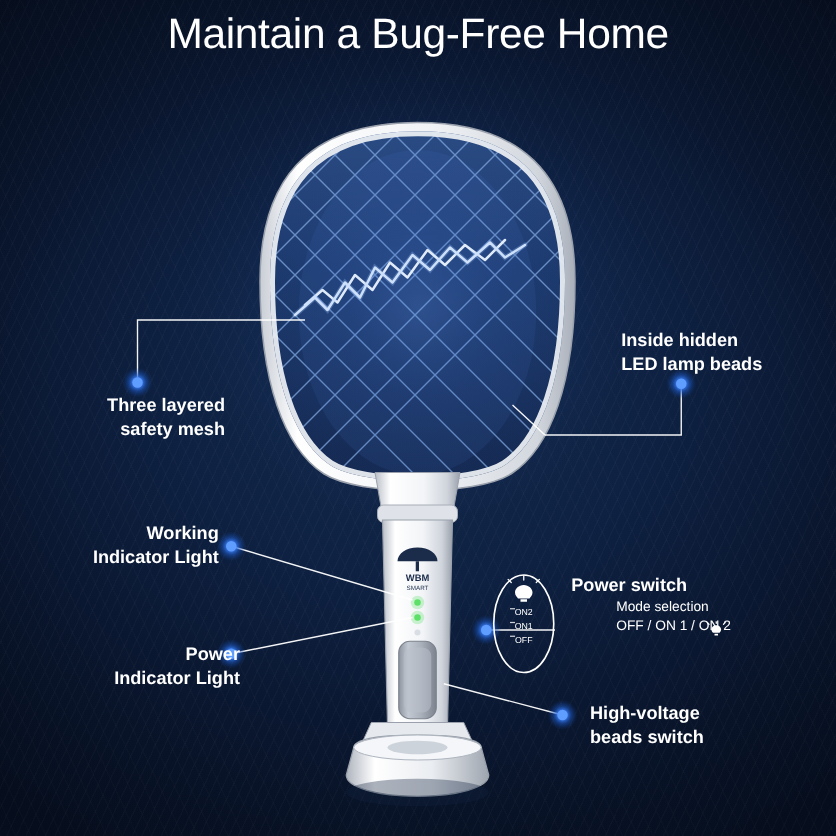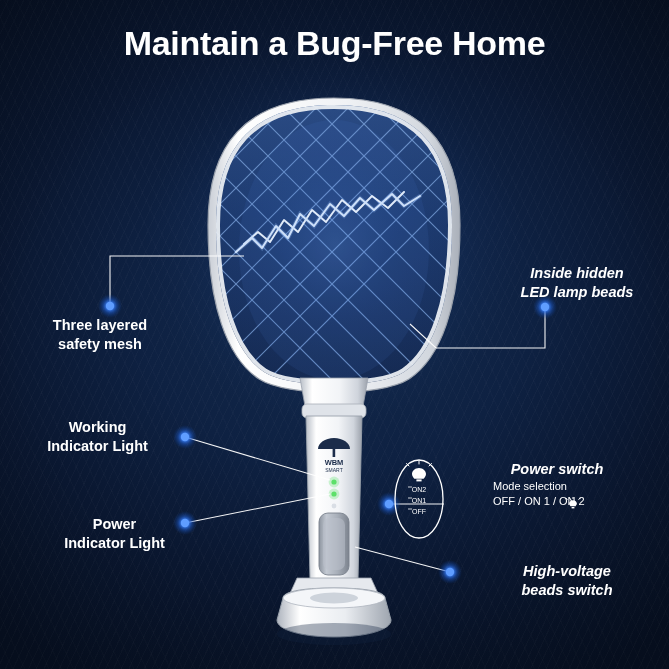--- a/index.html
+++ b/index.html
@@ -28,47 +28,47 @@
   }
   #stage::after {
     content: "";
     position: absolute; inset: 0;
     background: radial-gradient(ellipse 700px 600px at 50% 50%, rgba(0,0,0,0) 45%, rgba(3,8,18,0.55) 100%);
     pointer-events: none;
   }
 
   .title {
     position: absolute;
-    top: 24px; left: 0; right: 0;
+    top: 8px; left: 0; right: 0;
     text-align: center;
     color: #ffffff;
     font-size: 34px;
-    font-weight: bold;
+    font-weight: normal;
     letter-spacing: -0.3px;
     z-index: 30;
   }
 
   svg.overlay {
     position: absolute; inset: 0;
     width: 669px; height: 669px;
     z-index: 20;
     pointer-events: none;
   }
 
   .label {
     position: absolute;
     color: #ffffff;
     font-size: 14.5px;
     line-height: 1.28;
     font-weight: bold;
     z-index: 25;
     white-space: pre-line;
   }
-  .label.right { text-align: center; font-style: italic; }
-  .label.left  { text-align: center; }
+  .label.right { text-align: left; }
+  .label.left  { text-align: right; }
 
   .sub-label {
     position: absolute;
     color: #ffffff;
     font-size: 11px;
     line-height: 1.35;
     z-index: 25;
     white-space: pre-line;
     font-weight: normal;
   }

